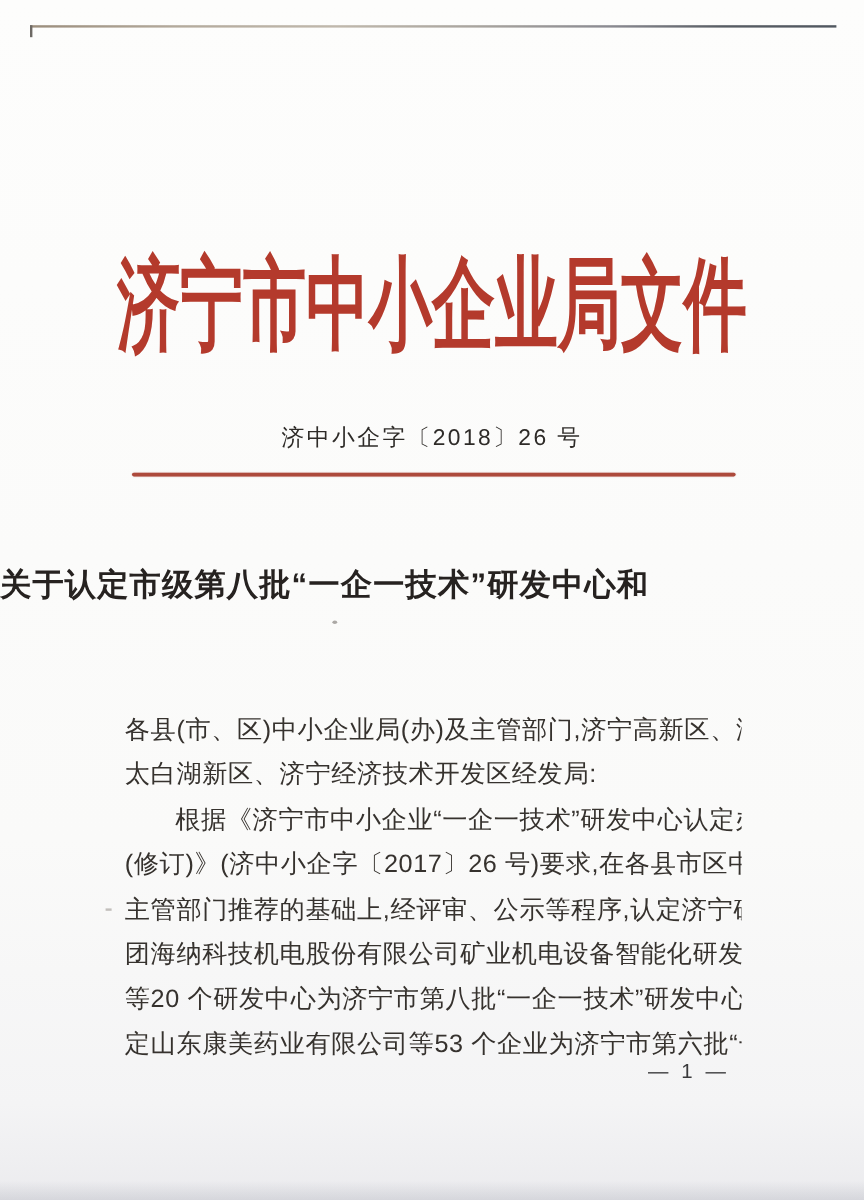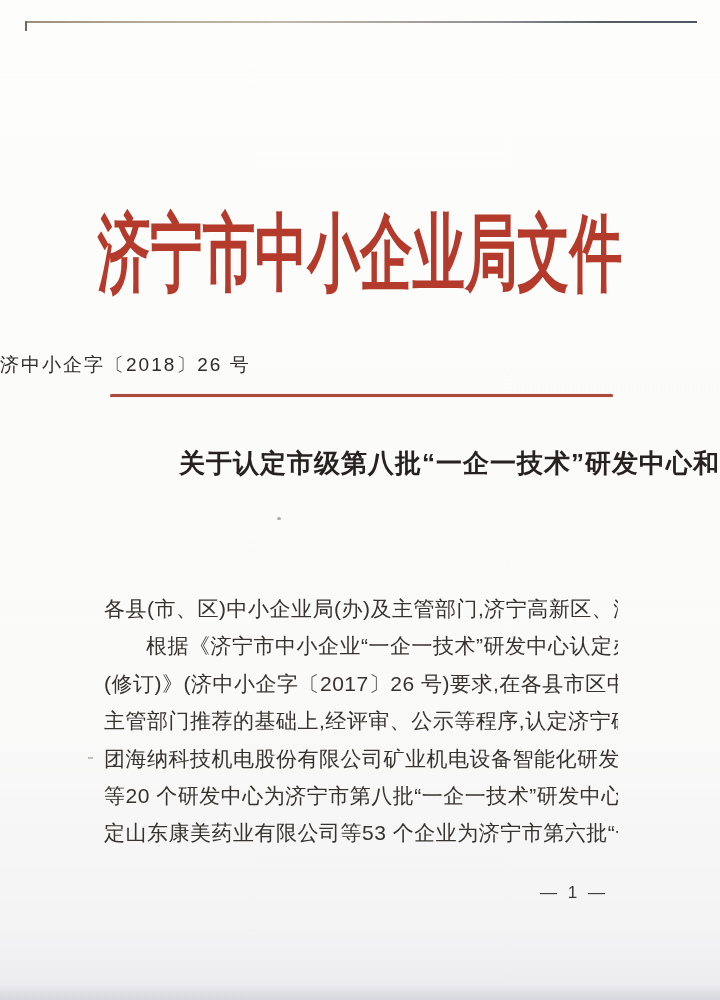--- a/index.html
+++ b/index.html
@@ -34,32 +34,33 @@
     text-align:center;
     font-size:57px;font-weight:bold;
     letter-spacing:0px;
     color:var(--header-red);
     transform:scale(0.92,1.48);
     transform-origin:50% 0;
     white-space:nowrap;
   }
   .doc-number{
     position:absolute;top:352px;left:0;width:720px;
+    text-align:center;
     font-size:19px;letter-spacing:2px;
     color:#2e2b28;
   }
   .red-divider{
     position:absolute;top:394px;left:110px;width:503px;height:3px;
     background:var(--divider-red);
     border-radius:2px;
     box-shadow:0 0 1px rgba(173,74,60,.5);
   }
   .notice-title{
-    position:absolute;top:440px;left:0;width:720px;
-    text-align:right;
+    position:absolute;top:464px;left:0;width:720px;
+    text-align:left;
     font-size:26px;font-weight:bold;
     line-height:47px;letter-spacing:1px;
     color:#262220;
   }
   .body-text{
     position:absolute;top:590px;left:104px;width:514px;
     font-size:21px;line-height:37.4px;
     color:var(--body-text);
     letter-spacing:.5px;
   }
@@ -104,20 +105,21 @@
 
   <div class="notice-title">
     <div>关于认定市级第八批“一企一技术”研发中心和</div>
   </div>
 
   <div class="speck"></div>
   <div class="speck-2"></div>
 
   <div class="body-text">
     <div class="b-line">各县(市、区)中小企业局(办)及主管部门,济宁高新区、济宁</div>
+    <div class="b-line no-just">太白湖新区、济宁经济技术开发区经发局:</div>
     <div class="b-line indent">根据《济宁市中小企业“一企一技术”研发中心认定办法</div>
     <div class="b-line">(修订)》(济中小企字〔2017〕26 号)要求,在各县市区中小企业</div>
     <div class="b-line">主管部门推荐的基础上,经评审、公示等程序,认定济宁矿业集</div>
     <div class="b-line">团海纳科技机电股份有限公司矿业机电设备智能化研发中心</div>
     <div class="b-line">等20 个研发中心为济宁市第八批“一企一技术”研发中心,认</div>
     <div class="b-line">定山东康美药业有限公司等53 个企业为济宁市第六批“一企</div>
   </div>
 
   <div class="page-number">— 1 —</div>
 

